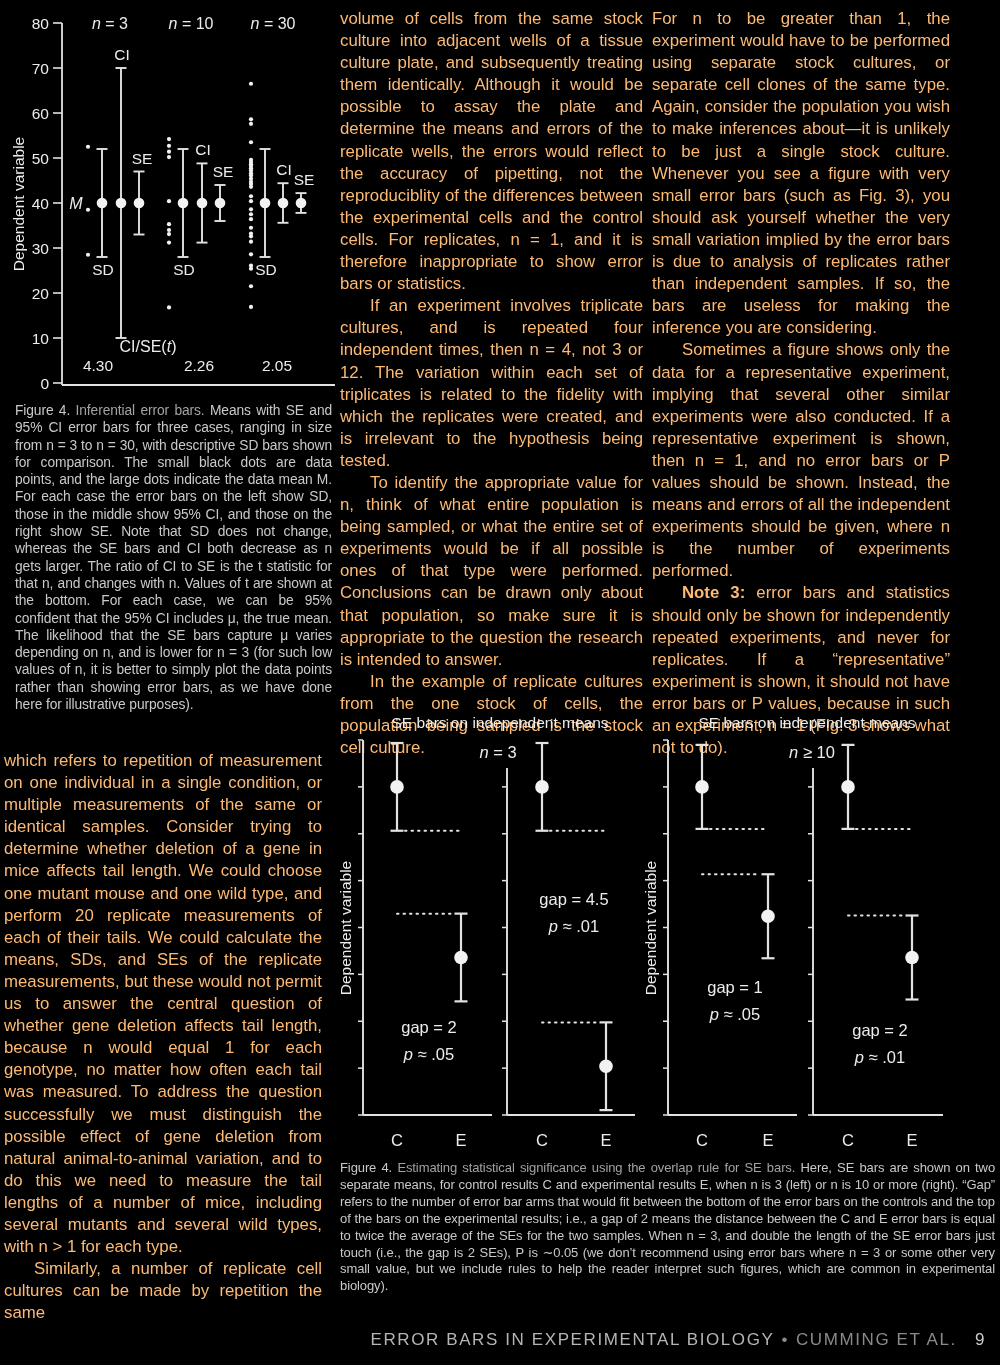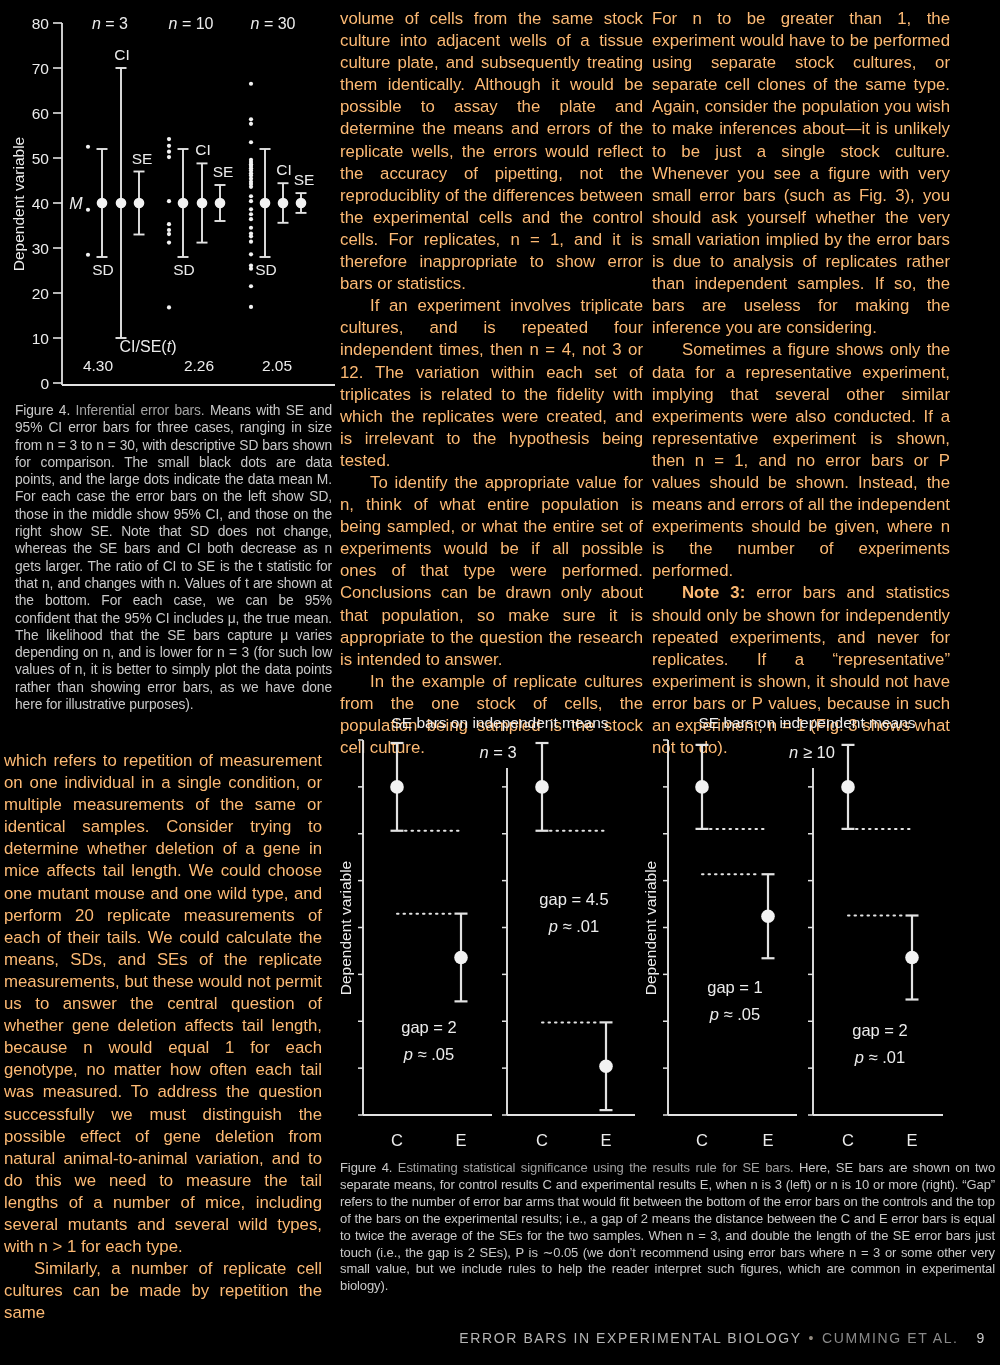--- a/index.html
+++ b/index.html
@@ -19,21 +19,21 @@
   .caption {
     position:absolute; color:#c9c9c9; text-align:justify;
     font-family:"Liberation Sans", sans-serif; letter-spacing:-0.1px;
   }
   #fig4-caption { left:15px;  top:402px;  width:317px; font-size:13.8px; line-height:17.3px; }
   #fig5-caption { left:340px; top:1160px; width:655px; font-size:13px;   line-height:16.9px; }
   .caption .cap-title { font-weight:normal; color:#a3a3a3; }
   #fig4-svg { position:absolute; left:0px;   top:0px; }
   #fig5-svg { position:absolute; left:340px; top:695px; }
   #footer {
-    position:absolute; top:1330px; right:14px; font-size:14px;
+    position:absolute; top:1330px; right:14px; font-size:17px;
     letter-spacing:1.6px; color:#b5b5b5; white-space:nowrap;margin-left:35px;
   }
   #footer .bullet  { color:#938b80; margin:0 7px; }
   #footer .authors { color:#8a8a8a; }
   #footer .pagenum { color:#c9c9c9; margin-left:18px; }
 </style>
 </head>
 <body>
 
 <div class="page">
@@ -287,21 +287,21 @@
       <line x1="508" y1="220.5" x2="564" y2="220.5" stroke="#e2e2e2" stroke-width="2" stroke-dasharray="1.5 5" stroke-linecap="round"></line>
       <text x="540" y="341.25" fill="#ececec" font-size="16.5" text-anchor="middle" font-family="&quot;Liberation Sans&quot;, sans-serif" font-style="normal">gap = 2</text>
       <text x="540" y="368.25" fill="#ececec" font-size="16.5" text-anchor="middle" font-family="&quot;Liberation Sans&quot;, sans-serif"><tspan font-style="italic">p</tspan><tspan> ≈ .01</tspan></text>
       <text x="508" y="451" fill="#ececec" font-size="16.5" text-anchor="middle" font-family="&quot;Liberation Sans&quot;, sans-serif" font-style="normal">C</text>
       <text x="572" y="451" fill="#ececec" font-size="16.5" text-anchor="middle" font-family="&quot;Liberation Sans&quot;, sans-serif" font-style="normal">E</text>
     </svg>
 
   <div class="caption" id="fig5-caption">
     <p>
       <span class="cap-label">Figure 4.</span>
-      <strong class="cap-title">Estimating statistical significance using the results rule for SE bars.</strong>
+      <strong class="cap-title">Estimating statistical significance using the overlap rule for SE bars.</strong>
       <span>Here, SE bars are shown on two separate means, for control results C and experimental results E, when n is 3 (left) or n is 10 or more (right). “Gap” refers to the number of error bar arms that would fit between the bottom of the error bars on the controls and the top of the bars on the experimental results; i.e., a gap of 2 means the distance between the C and E error bars is equal to twice the average of the SEs for the two samples. When n = 3, and double the length of the SE error bars just touch (i.e., the gap is 2 SEs), P is ∼0.05 (we don’t recommend using error bars where n = 3 or some other very small value, but we include rules to help the reader interpret such figures, which are common in experimental biology).</span>
     </p>
   </div>
 
   <div id="footer">
     <span>ERROR BARS IN EXPERIMENTAL BIOLOGY</span><span class="bullet">•</span><span class="authors">CUMMING ET AL.</span><span class="pagenum">9</span>
   </div>
 
 </div>
 

